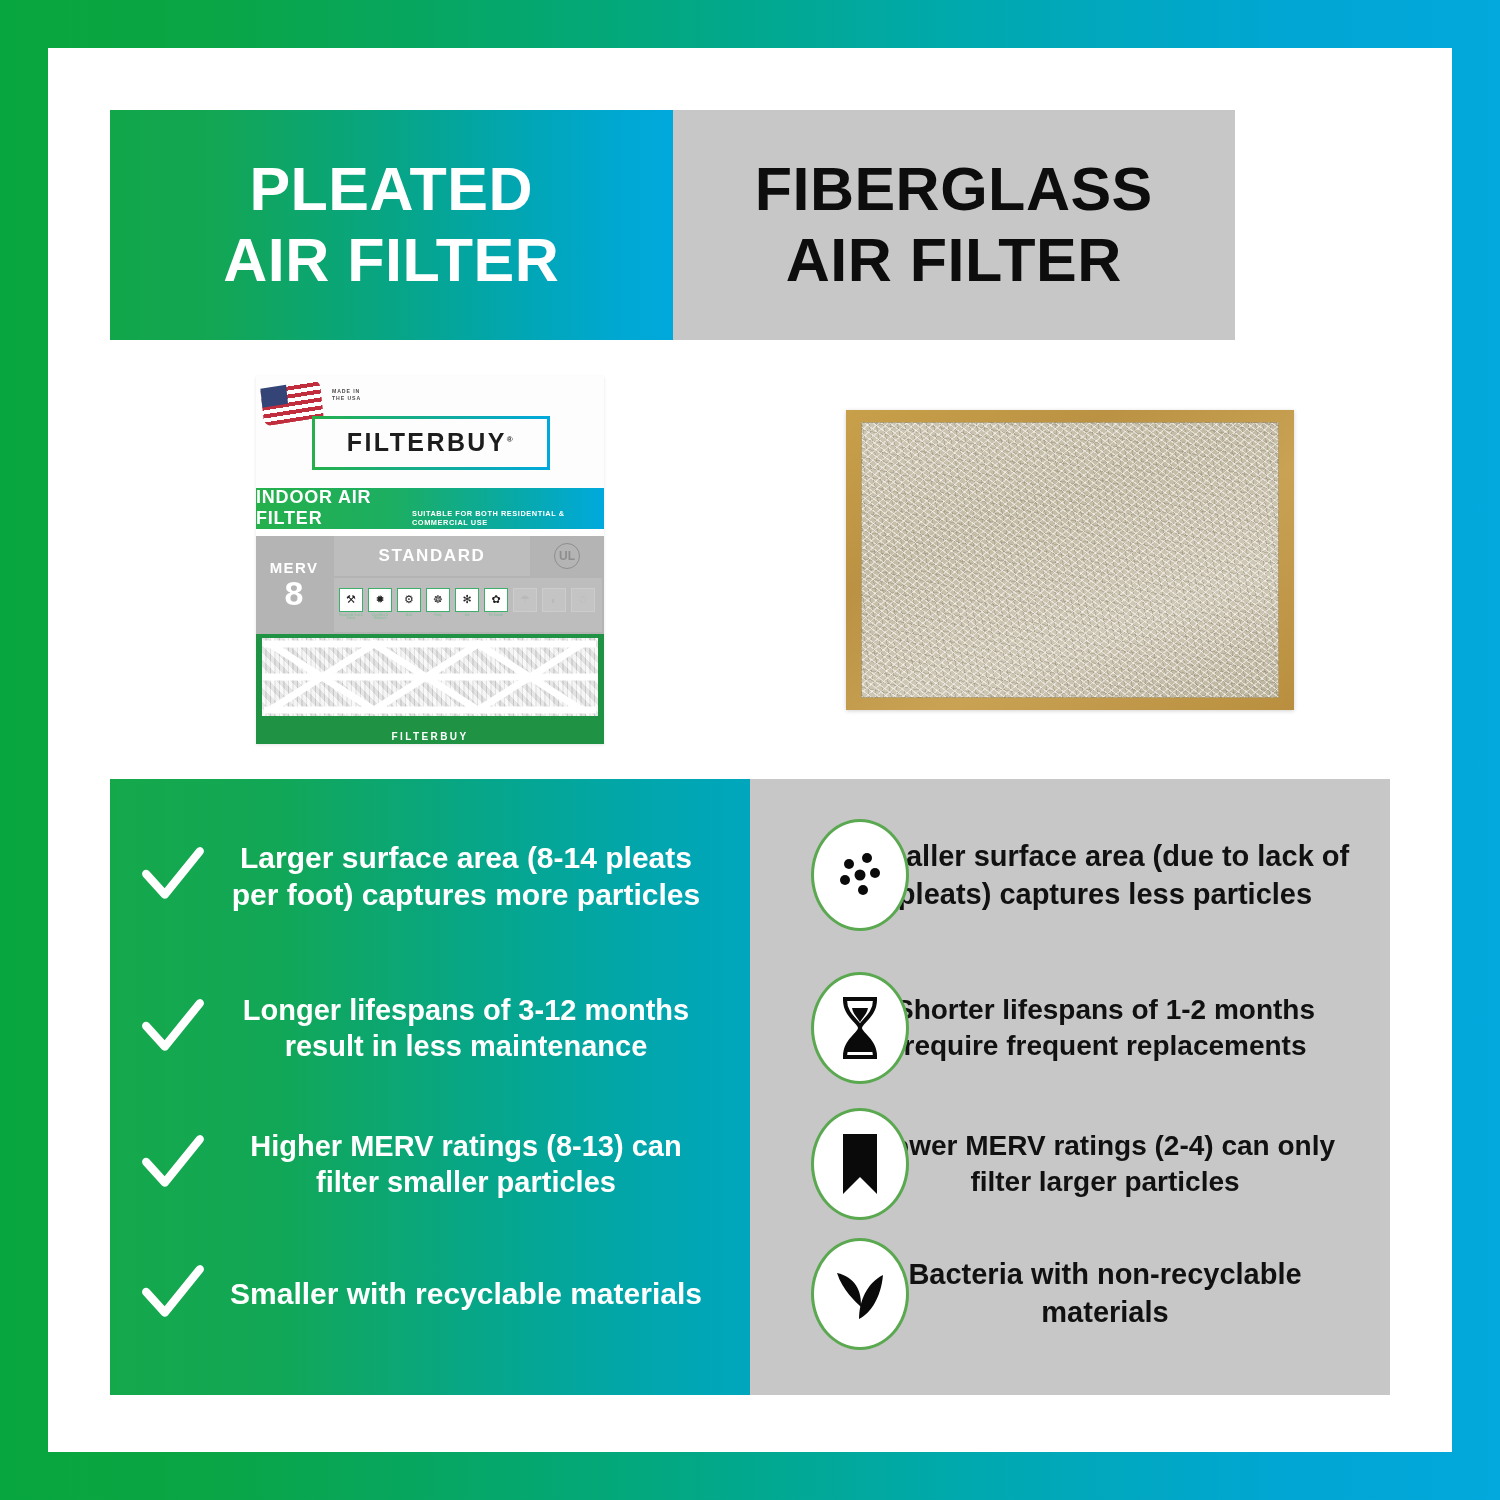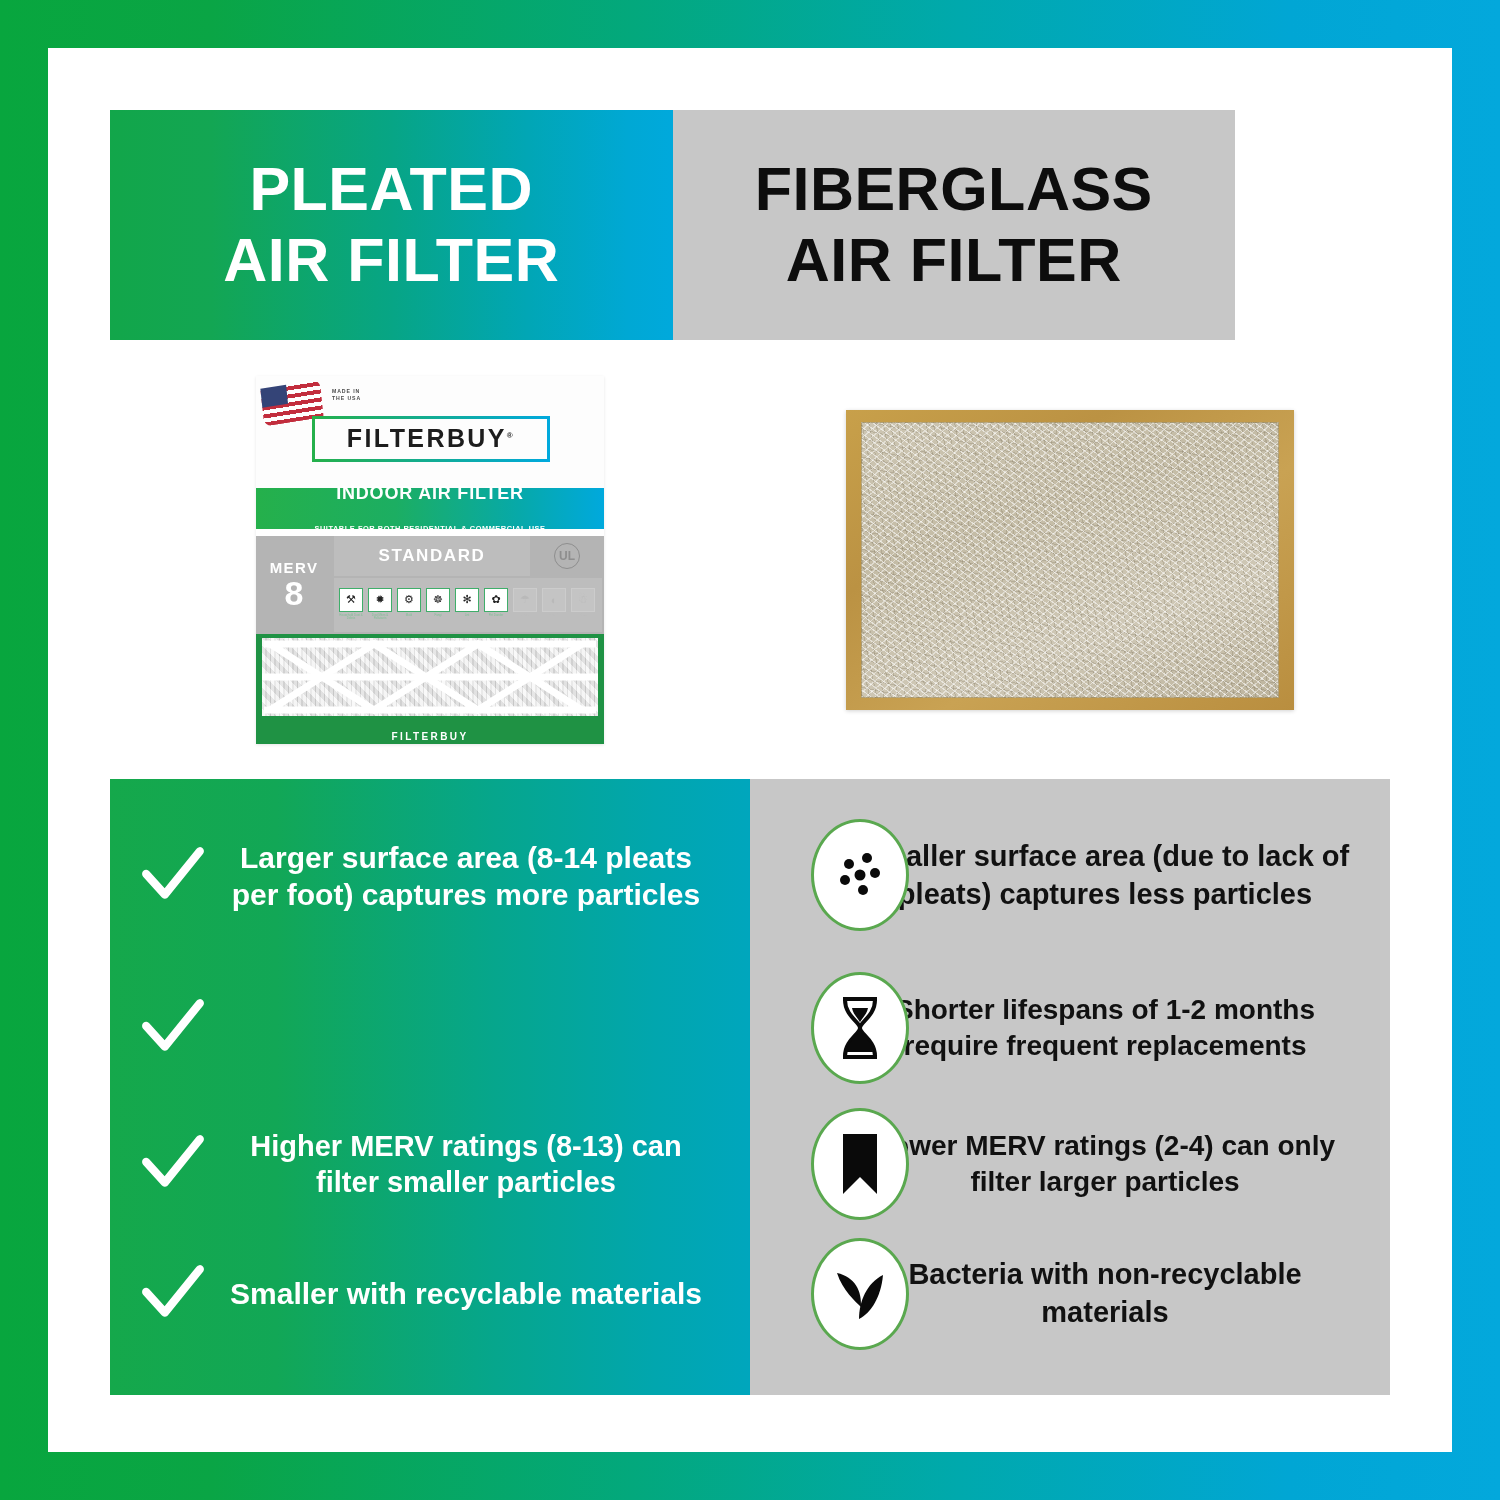--- a/index.html
+++ b/index.html
@@ -88,35 +88,35 @@
   .flag::after{
     content:""; position:absolute; left:0; top:0; width:26px; height:19px;
     background:#2a3b70;
   }
   .madein {
     position:absolute; left:76px; top:12px;
     font-size:5.2px; font-weight:800; color:#4a4a4a;
     letter-spacing:0.9px; line-height:1.5;
   }
   .brandbox {
-    position:absolute; left:56px; top:40px; width:238px; height:46px;
+    position:absolute; left:56px; top:40px; width:238px; height:54px;
     border:3px solid;
     border-image: linear-gradient(90deg,#25b04b,#00a9dd) 1;
     display:flex; align-items:center; justify-content:center;
   }
   .brandtxt {
     font-size:25px; font-weight:800; color:#1d1d1d;
     letter-spacing:2.4px;
   }
   .brandtxt sup { font-size:8px; vertical-align:super; }
 
   .greenband {
     position:absolute; left:0; top:112px; width:100%; height:41px;
     background: linear-gradient(90deg,#25b04b 0%,#1cae62 40%,#07a9a8 75%,#00a9dd 100%);
-    display:flex; flex-direction:column; align-items:center; justify-content:center;
+    display:flex; flex-direction:row; align-items:center; justify-content:center;
     color:#ffffff;
   }
   .gb-1 { font-size:18px; font-weight:800; letter-spacing:0.8px; }
   .gb-2 { font-size:7.4px; font-weight:700; letter-spacing:0.55px; margin-top:20px; }
 
   .grayband {
     position:absolute; left:0; top:160px; width:100%; height:98px;
     background:#b4b4b4;
   }
   .merv-cell{
@@ -403,20 +403,21 @@
             </g>
           </svg>
         </div>
       </div>
 
       <div class="crow" style="top:185px;height:128px;">
         <div class="cell-l">
           <svg class="check" viewBox="0 0 64 64">
             <path d="M6 30 L24 50 L58 8" fill="none" stroke="currentColor" stroke-width="8" stroke-linecap="round" stroke-linejoin="round"></path>
           </svg>
+          <div class="txt-l" style="font-size:29px;">Longer lifespans of 3-12 months result in less maintenance</div>
         </div>
         <div class="cell-r">
           <div class="txt-r" style="font-size:28px;">Shorter lifespans of 1-2 months require frequent replacements</div>
         </div>
       </div>
       <div class="badge" style="top:193px;">
         <div class="badge-ring"></div>
         <div class="badge-inner">
           <svg width="58" height="68" viewBox="0 0 58 68">
             <g stroke="#0a0a0a" stroke-width="4" fill="none">

